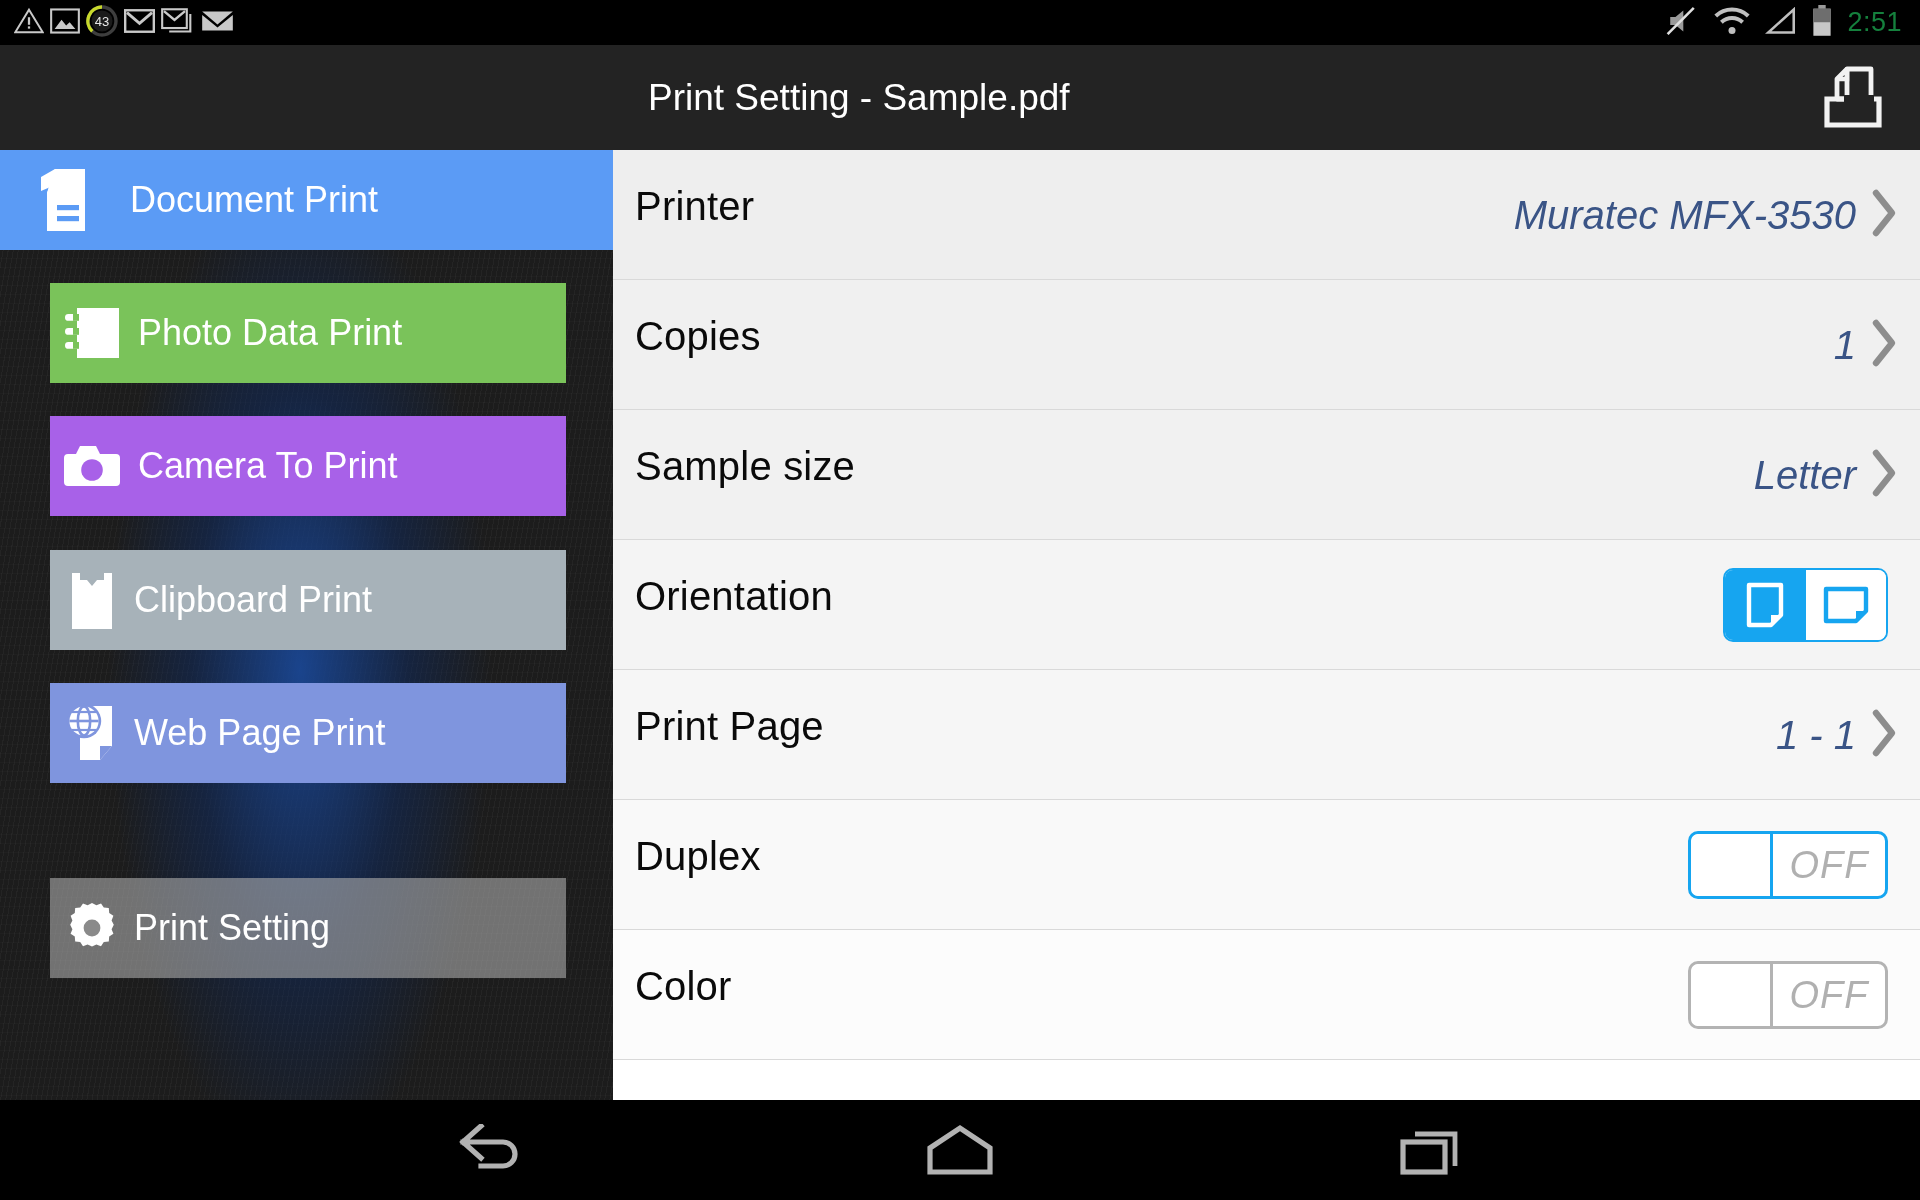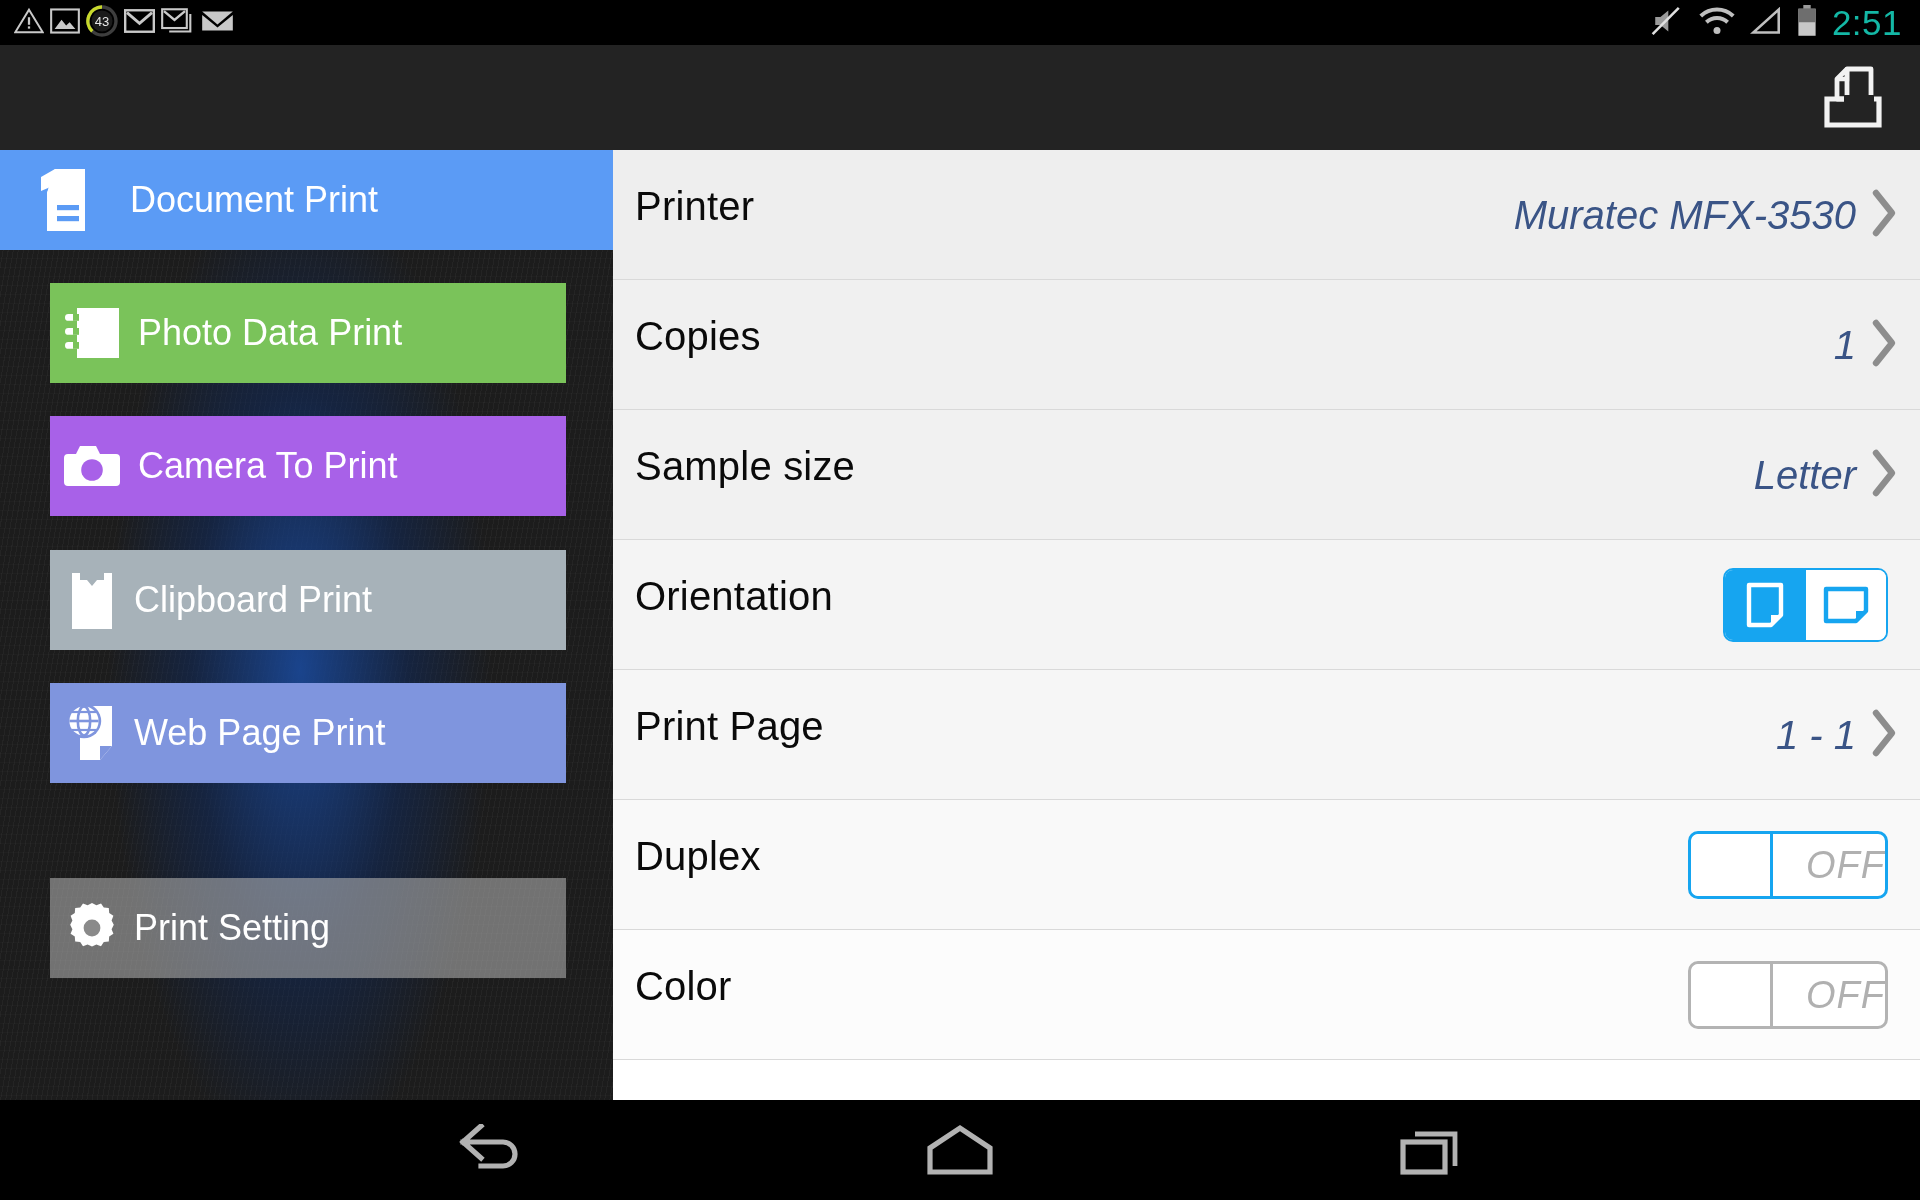--- a/index.html
+++ b/index.html
@@ -11,21 +11,21 @@
   }
   #app { position:relative; width:1920px; height:1200px; }
 
   
   .statusbar {
     position:absolute; top:0; left:0; width:1920px; height:45px;
     background:#000; display:flex; align-items:center;
   }
   .sb-left { display:flex; align-items:center; gap:6px; padding-left:14px; }
   .sb-right { position:absolute; right:18px; display:flex; align-items:center; gap:14px; }
-  .sb-time { color:#14b8a6; font-size:35px; letter-spacing:0.5px; }
+  .sb-time { color:#15803d; font-size:27px; letter-spacing:0.5px; }
   .sb-ico { display:block; }
 
   
   .titlebar {
     position:absolute; top:45px; left:0; width:1920px; height:105px;
     background:#232323;
   }
   .title-text {
     position:absolute; left:648px; top:50%; transform:translateY(-50%);
     color:#fff; font-size:37px; font-weight:400; white-space:nowrap;
@@ -106,21 +106,21 @@
     border-radius:10px; border:3px solid #16a5f0; background:#fff;
     margin-right:12px; overflow:hidden;
   }
   .toggle.dim { border-color:#b3b3b3; }
   .toggle .knob {
     width:82px; height:100%; background:#fff;
     border-right:3px solid #16a5f0; border-radius:8px 0 0 8px;
   }
   .toggle.dim .knob { border-right-color:#b3b3b3; }
   .toggle .tog-label {
-    flex:1; text-align:right; font-size:38px; color:#b0b0b0; letter-spacing:1px;
+    flex:1; text-align:center; font-size:38px; color:#b0b0b0; letter-spacing:1px;
   }
 
   
   .navbar {
     position:absolute; left:0; top:1100px; width:1920px; height:100px;
     background:#000; display:flex; align-items:center; justify-content:center;
   }
   .nav-btn { width:190px; height:100px; display:flex; align-items:center; justify-content:center; }
   .nav-gap { width:280px; }
 </style>
@@ -196,20 +196,21 @@
             <rect x="5" y="0" width="6" height="3" fill="#9a9a9a"></rect>
             <rect x="1" y="3" width="14" height="22" fill="#c8c8c8"></rect>
             <rect x="1" y="3" width="14" height="11" fill="#6e6e6e"></rect>
           </svg>
       </span>
       <span class="sb-time">2:51</span>
     </div>
   </div>
 
   <div class="titlebar">
+    <div class="title-text">Print Setting - Sample.pdf</div>
     <div class="title-action">
       <svg width="68" height="66" viewBox="0 0 34 33">
         <path d="M14 2 H26 V17 H14 Z M14 2 L9 7 V17 H14 Z" fill="none" stroke="#f2f2f2" stroke-width="2.4" stroke-linejoin="round"></path>
         <path d="M9 7 H14 V2" fill="none" stroke="#f2f2f2" stroke-width="2.2"></path>
         <path d="M4 17 H30 V30 H4 Z" fill="none" stroke="#f2f2f2" stroke-width="2.6"></path>
         <rect x="12.5" y="15" width="15" height="4" fill="#232323"></rect>
       </svg>
     </div>
   </div>
 

